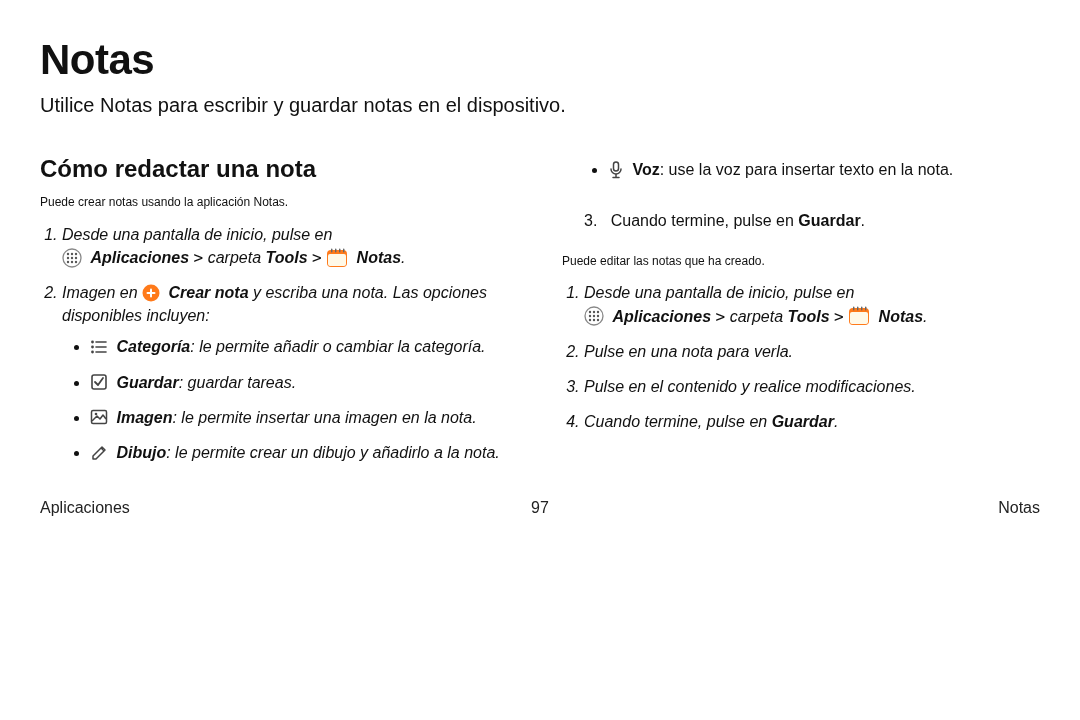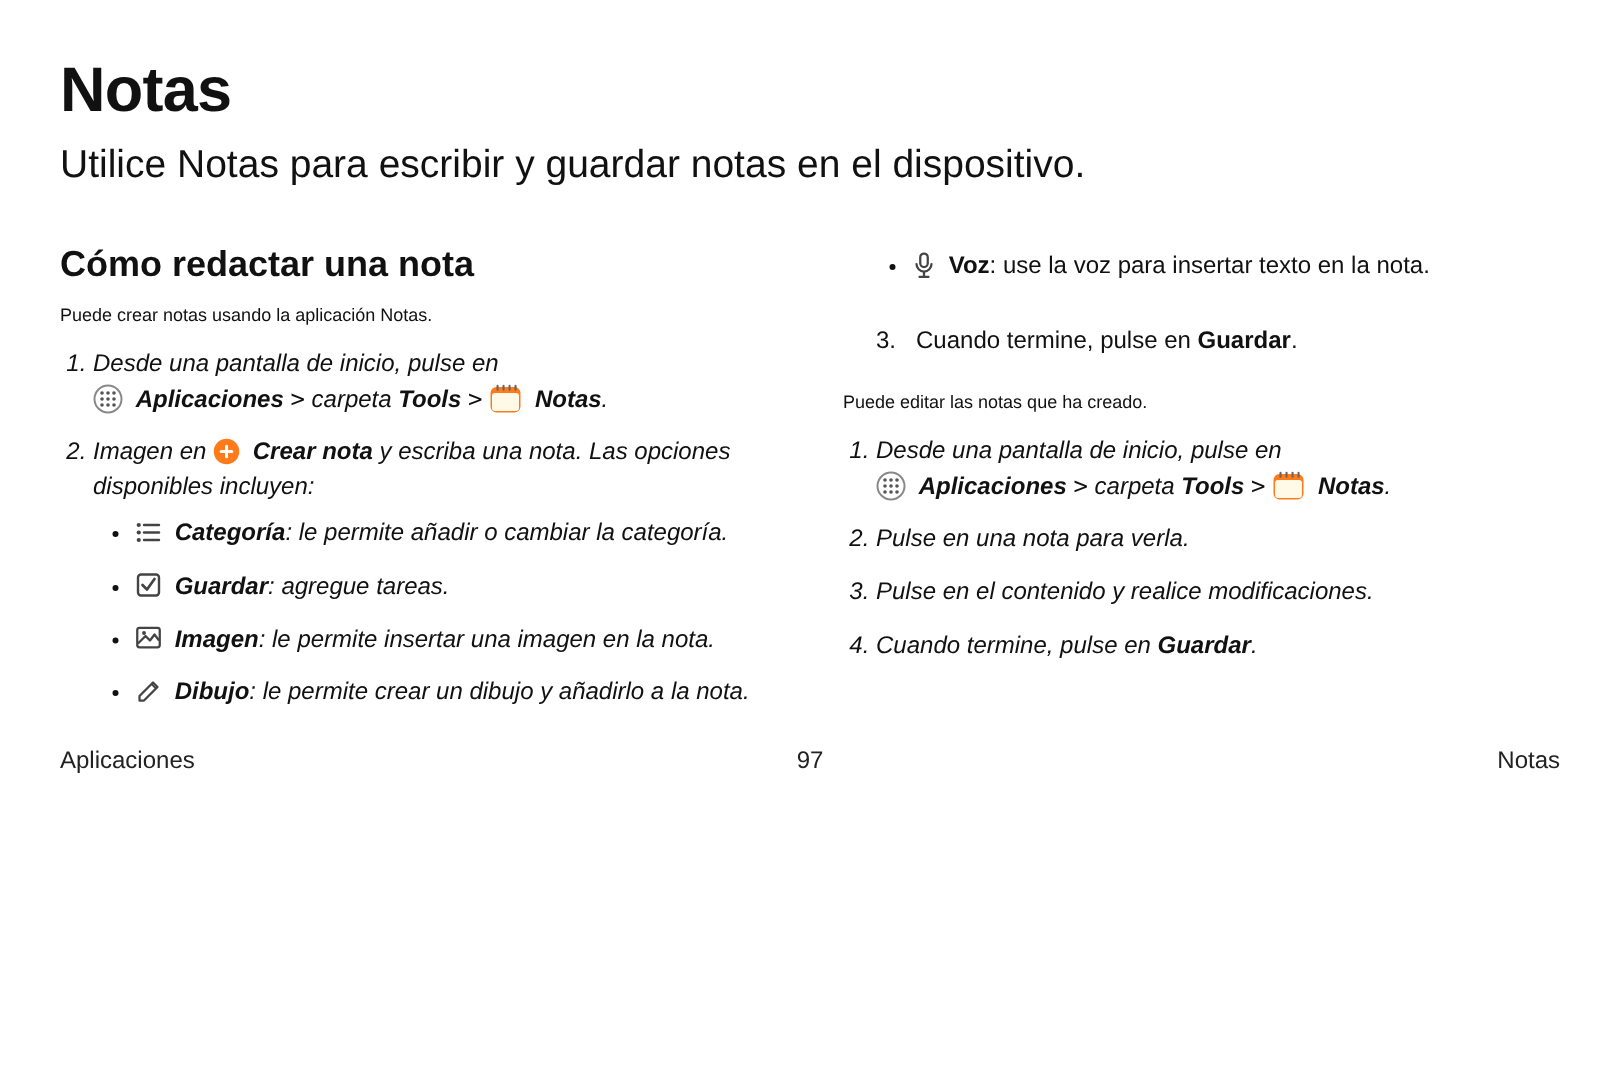--- a/index.html
+++ b/index.html
@@ -1,19 +1,19 @@
 <!DOCTYPE html>
 <html><head>
 <meta charset="utf-8">
 <style>
   * { box-sizing: border-box; margin: 0; padding: 0; }
   html, body { width: 1080px; height: 720px; font-family: Arial, Helvetica, sans-serif; color: #111; background: #fff; }
   .page { padding: 36px 40px 0 40px; position: relative; height: 535px; }
   .title { font-size: 42px; font-weight: 800; letter-spacing: -0.5px; margin-bottom: 10px; }
-  .subtitle { font-size: 26px; font-weight: 400; margin-bottom: 38px; }
+  .subtitle { font-size: 20px; font-weight: 400; margin-bottom: 38px; }
   .columns { display: flex; gap: 44px; }
   .col { flex: 1; }
   .h2 { font-size: 24px; font-weight: 700; margin-bottom: 12px; }
   .para { font-size: 12px; margin-bottom: 12px; line-height: 1.3; }
   .ol { padding-left: 22px; font-size: 16px; line-height: 1.45; }
   .ol > li { margin-bottom: 12px; font-style: italic; }
   .ul { list-style: disc; padding-left: 28px; margin-top: 8px; }
   .ul > li { margin-bottom: 12px; }
   .bold { font-weight: 700; }
   .chev { font-family: monospace; }
@@ -109,21 +109,21 @@
               </span>
               <span class="bold">Categoría</span><span>: le permite añadir o cambiar la categoría.</span>
             </li>
             <li>
               <span class="icon">
                 <svg viewBox="0 0 18 18">
                     <rect x="2" y="2" width="14" height="14" rx="2" fill="none" stroke="#444" stroke-width="1.6"></rect>
                     <polyline points="5,9 8,12 13,5" fill="none" stroke="#444" stroke-width="1.8" stroke-linecap="round" stroke-linejoin="round"></polyline>
                   </svg>
               </span>
-              <span class="bold">Guardar</span><span>: agregue tareas.</span>
+              <span class="bold">Guardar</span><span>: guardar tareas.</span>
             </li>
             <li>
               <span class="icon">
                 <svg viewBox="0 0 18 18">
                     <rect x="1.5" y="2.5" width="15" height="13" rx="1.5" fill="none" stroke="#444" stroke-width="1.5"></rect>
                     <polyline points="2,13 7,8 10,11 13,7 16,11" fill="none" stroke="#444" stroke-width="1.5" stroke-linejoin="round"></polyline>
                     <circle cx="6" cy="6" r="1.3" fill="#444"></circle>
                   </svg>
               </span>
               <span class="bold">Imagen</span><span>: le permite insertar una imagen en la nota.</span>

